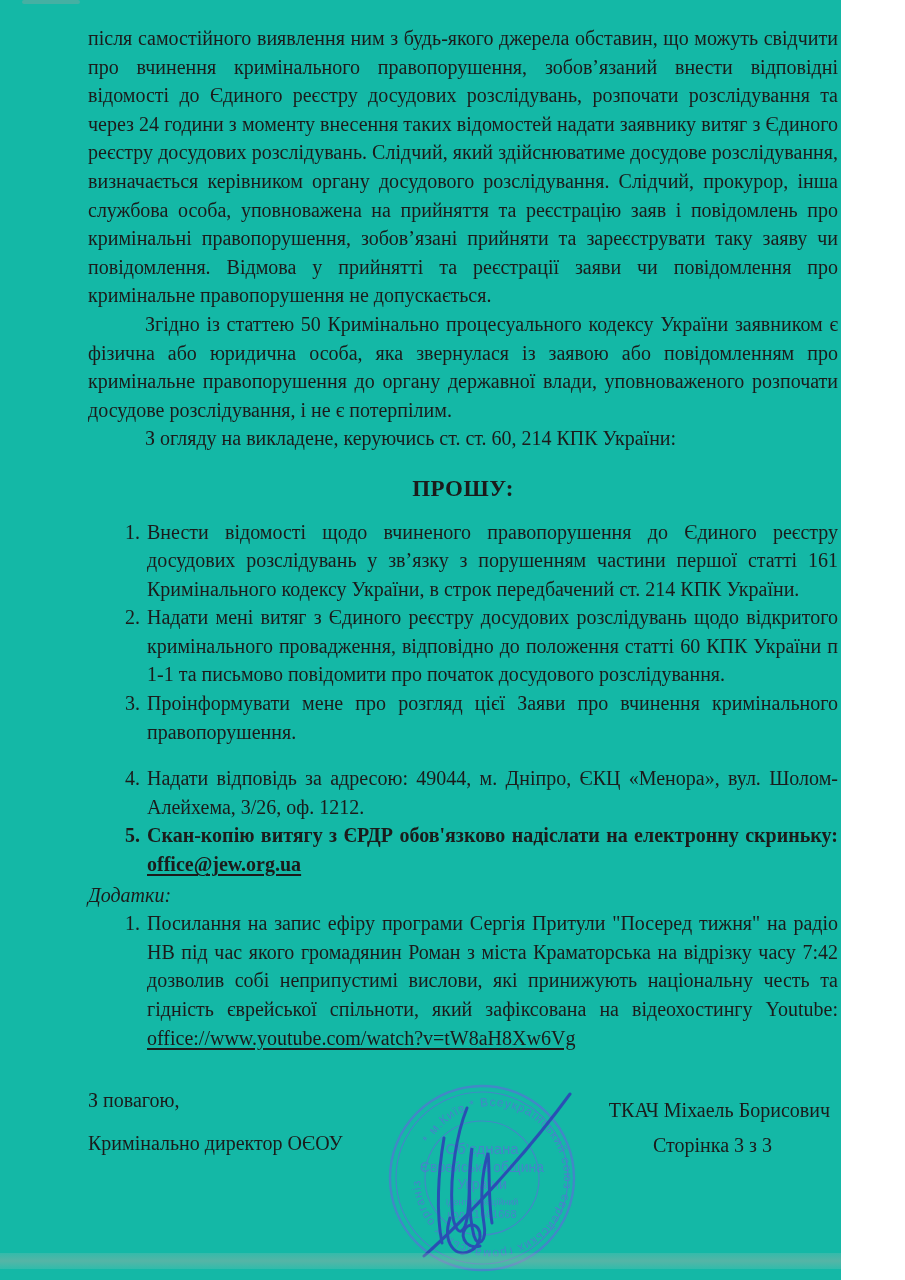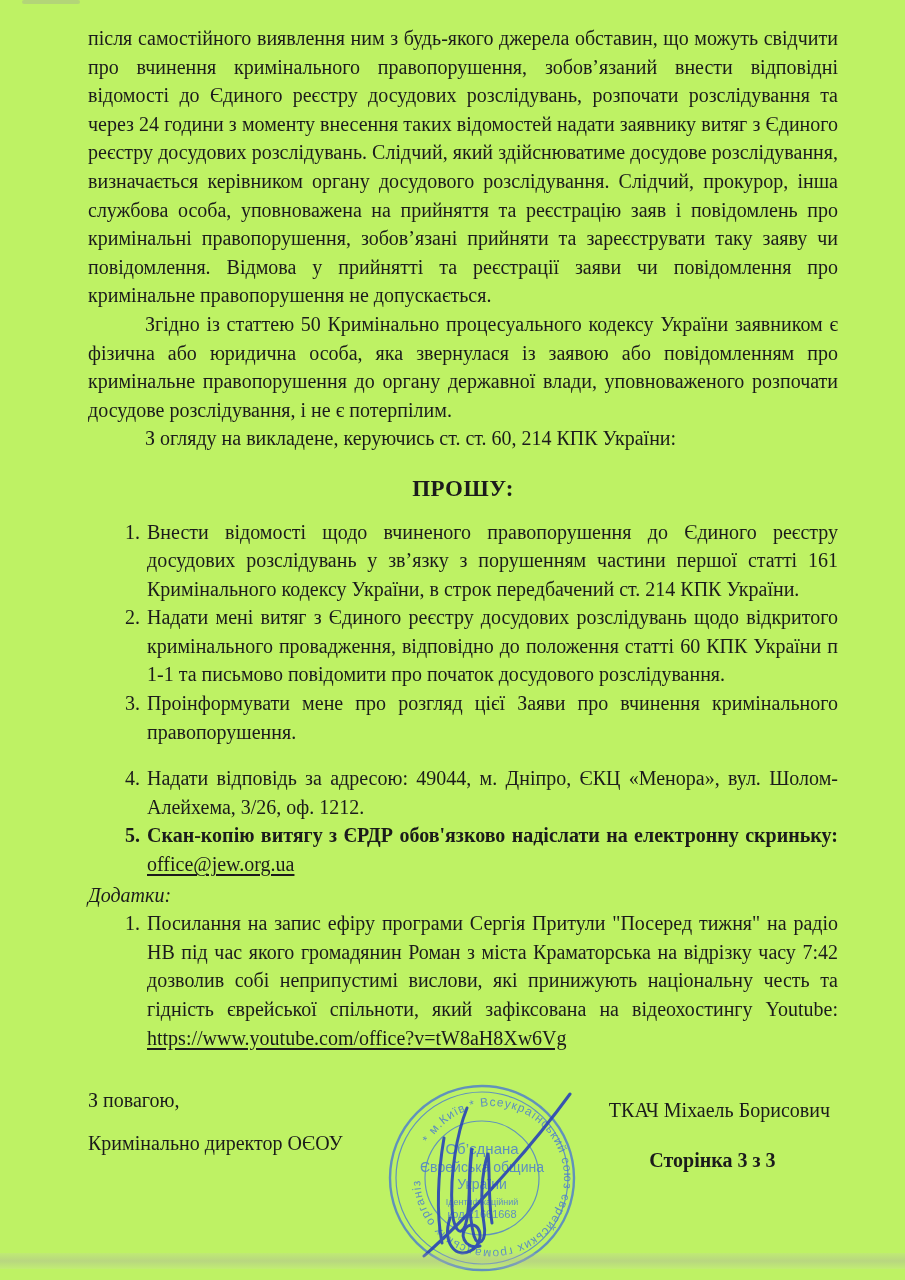--- a/index.html
+++ b/index.html
@@ -1,20 +1,20 @@
 <!DOCTYPE html>
 <html><head>
 <meta charset="utf-8">
 <style>
   * { margin:0; padding:0; box-sizing:border-box; }
   html,body { background:#ffffff; }
   .page {
     position:relative;
-    width:905px; height:1280px;
-    background:#bef264;
+    width:841px; height:1280px;
+    background:#14b8a6;
     overflow:hidden;
     font-family:"Liberation Serif", serif;
     color:#1b1b1b;
   }
   .content {
     position:absolute;
     left:88px; top:24px; width:750px;
     font-size:20px; line-height:28.6px;
   }
   .para { text-align:justify; hyphens:none; }
@@ -25,36 +25,36 @@
     letter-spacing:0.5px;
   }
   ol.request-list, ol.attachment-list {
     margin:0; padding-left:57px; list-style:decimal outside;
   }
   ol li { text-align:justify; padding-left:2px; }
   ol li.gap { margin-top:18px; }
   li.bold-item { font-weight:bold; }
   .email-link {
     text-decoration:underline; text-underline-offset:3px;
-    color:#1b1b1b; font-weight:normal; cursor:pointer;margin-top:16px;
+    color:#1b1b1b; font-weight:bold; cursor:pointer;margin-top:16px;
   }
   .doc-link {
     text-decoration:underline; text-underline-offset:3px;
     color:#1b1b1b; cursor:pointer;
   }
   .attachments-label { margin-top:2px;font-style:italic; }
   .closing {
     position:relative; margin-top:34px; height:130px;
   }
   .closing-left { position:absolute; left:0; top:0; }
   .closing-regards { display:block; }
   .closing-title { display:block; margin-top:14px; }
   .closing-right { position:absolute; right:8px; top:10px; text-align:center; }
   .closing-name { display:block; }
-  .closing-page { display:block; margin-top:21px; font-weight:bold; margin-right:14px; }
+  .closing-page { display:block; margin-top:6px; font-weight:normal; margin-right:14px; }
   .stamp-wrap {
     position:absolute; left:372px; top:1078px; width:220px; height:200px;
     pointer-events:none;
   }
   .scan-shadow {
     position:absolute; left:0; top:1253px; width:905px; height:16px;
     background:linear-gradient(to bottom, rgba(197,197,188,0.18), rgba(176,176,166,0.42), rgba(210,210,202,0.15));
   }
   .corner-smudge {
     position:absolute; left:22px; top:0; width:58px; height:4px;
@@ -78,21 +78,21 @@
       <li>Внести відомості щодо вчиненого правопорушення до Єдиного реєстру досудових розслідувань у зв’язку з порушенням частини першої статті 161 Кримінального кодексу України, в строк передбачений ст. 214 КПК України.</li>
       <li>Надати мені витяг з Єдиного реєстру досудових розслідувань щодо відкритого кримінального провадження, відповідно до положення статті 60 КПК України п 1-1 та письмово повідомити про початок досудового розслідування.</li>
       <li>Проінформувати мене про розгляд цієї Заяви про вчинення кримінального правопорушення.</li>
       <li class="gap">Надати відповідь за адресою: 49044, м. Дніпро, ЄКЦ «Менора», вул. Шолом-Алейхема, 3/26, оф. 1212.</li>
       <li class="bold-item"><span>Скан-копію витягу з ЄРДР обов'язково надіслати на електронну скриньку: </span><span class="email-link">office@jew.org.ua</span></li>
     </ol>
 
     <div class="attachments-label">Додатки:</div>
 
     <ol class="attachment-list">
-      <li><span>Посилання на запис ефіру програми Сергія Притули "Посеред тижня" на радіо НВ під час якого громадянин Роман з міста Краматорська на відрізку часу 7:42 дозволив собі неприпустимі вислови, які принижують національну честь та гідність єврейської спільноти, який зафіксована на відеохостингу Youtube: </span><span class="doc-link">https://www.youtube.com/office?v=tW8aH8Xw6Vg</span></li>
+      <li><span>Посилання на запис ефіру програми Сергія Притули "Посеред тижня" на радіо НВ під час якого громадянин Роман з міста Краматорська на відрізку часу 7:42 дозволив собі неприпустимі вислови, які принижують національну честь та гідність єврейської спільноти, який зафіксована на відеохостингу Youtube: </span><span class="doc-link">office://www.youtube.com/watch?v=tW8aH8Xw6Vg</span></li>
     </ol>
 
     <div class="closing">
       <div class="closing-left">
         <span class="closing-regards">З повагою,</span>
         <span class="closing-title">Кримінально директор ОЄОУ</span>
       </div>
       <div class="closing-right">
         <span class="closing-name">ТКАЧ Міхаель Борисович</span>
         <span class="closing-page">Сторінка 3 з 3</span>

